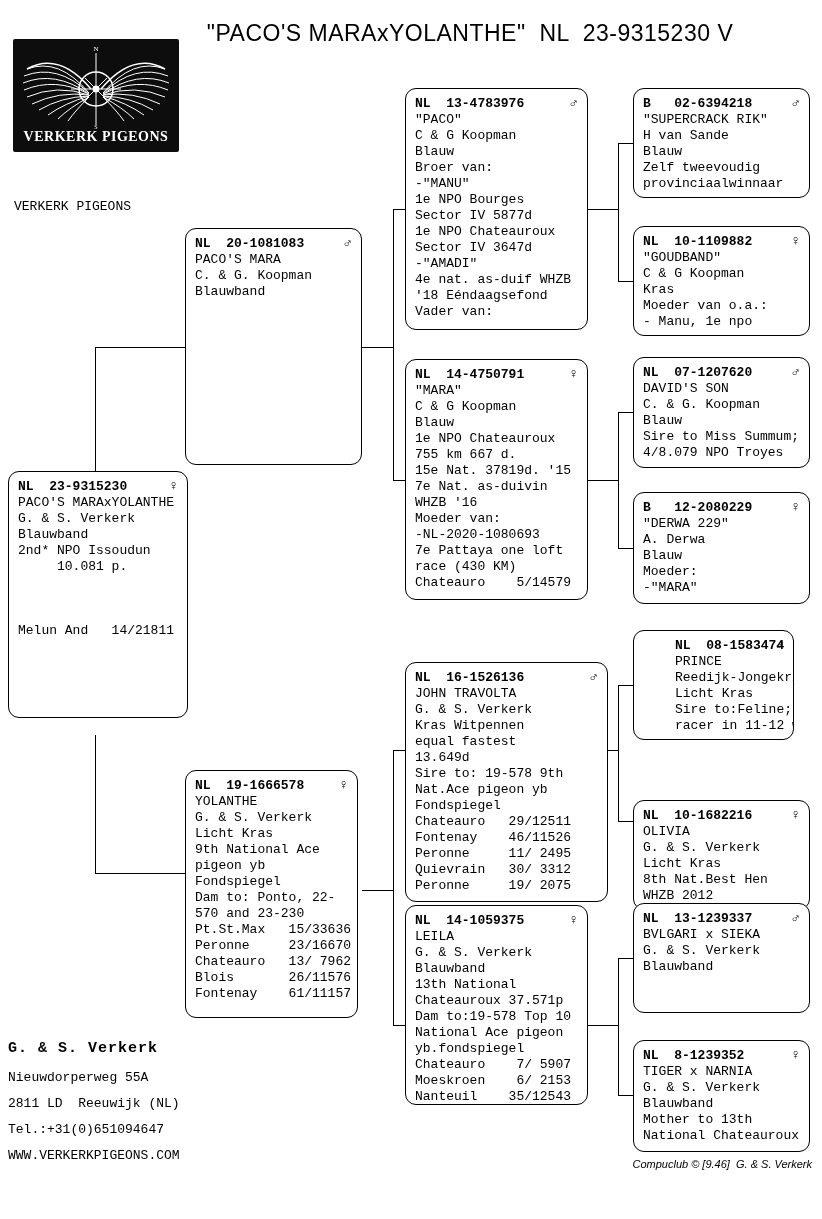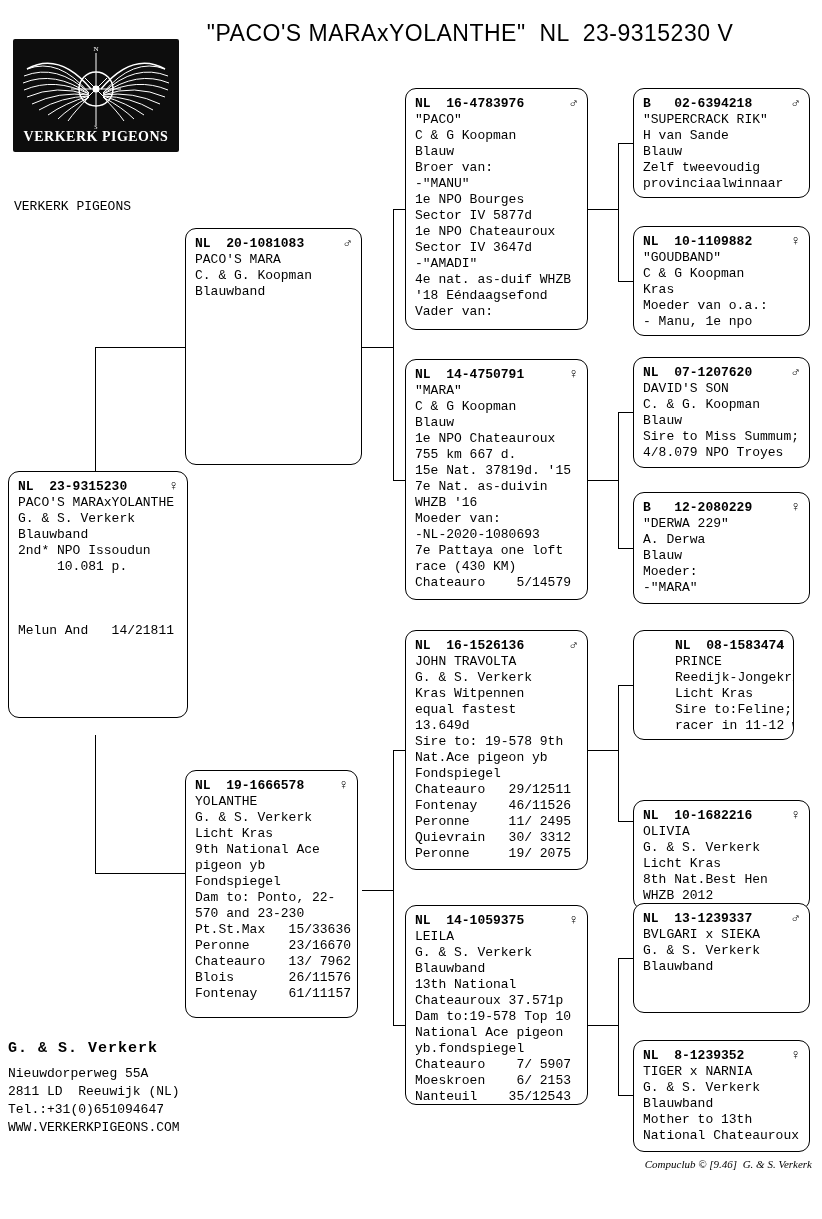--- a/index.html
+++ b/index.html
@@ -52,43 +52,43 @@
     font-size:13px;line-height:16px;
     padding:0 9px;white-space:pre;
   }
 
   
   .b-subject{left:8px;  top:471px; width:180px;height:247px;}
   .b-sire   {left:185px;top:228px; width:177px;height:237px;}
   .b-dam    {left:185px;top:770px; width:173px;height:248px;}
   .b-gp1{left:405px;top:88px;  width:183px;height:242px;}
   .b-gp2{left:405px;top:359px; width:183px;height:241px;}
-  .b-gp3{left:405px;top:630px; width:183px;height:240px;}
+  .b-gp3{left:405px;top:662px; width:203px;height:240px;}
   .b-gp4{left:405px;top:905px; width:183px;height:200px;}
   .b-gg1{left:633px;top:88px;  width:177px;height:110px;}
   .b-gg2{left:633px;top:226px; width:177px;height:110px;}
   .b-gg3{left:633px;top:357px; width:177px;height:111px;}
   .b-gg4{left:633px;top:492px; width:177px;height:112px;}
   .b-gg5{left:633px;top:630px; width:161px;height:110px;padding-left:32px;}
   .b-gg6{left:633px;top:800px; width:177px;height:110px;}
   .b-gg7{left:633px;top:903px; width:177px;height:110px;}
   .b-gg8{left:633px;top:1040px;width:177px;height:112px;}
 
   
   .ln{position:absolute;background:#000;pointer-events:none;}
   .h{height:1px;} .v{width:1px;}
 
   
   .addr{position:absolute;left:8px;top:1040px;}
   .addr-name{font-weight:bold;font-size:15px;letter-spacing:1px;margin-bottom:8px;white-space:pre;}
-  .addr-lines{font-size:13px;line-height:18px;white-space:pre;}
+  .addr-lines{font-size:13px;line-height:26px;white-space:pre;}
   .credit{
     position:absolute;left:500px;top:1158px;width:312px;
     text-align:right;
-    font-family:Liberation Serif, serif;
+    font-family:Liberation Sans, sans-serif;
     font-style:italic;font-size:11px;white-space:pre;
   }
 </style>
 </head>
 <body>
 
 <div id="page">
 
   <div class="title">"PACO'S MARAxYOLANTHE"  NL  23-9315230 V</div>
 
@@ -209,21 +209,21 @@
 Dam to: Ponto, 22-
 570 and 23-230
 Pt.St.Max   15/33636
 Peronne     23/16670
 Chateauro   13/ 7962
 Blois       26/11576
 Fontenay    61/11157</div>
   </div>
 
   <div class="pbox b-gp1">
-    <div class="bhead">NL  16-4783976</div>
+    <div class="bhead">NL  13-4783976</div>
     <div class="bsex">♂</div>
     <div class="bbody">"PACO"
 C &amp; G Koopman
 Blauw
 Broer van:
 -"MANU"
 1e NPO Bourges
 Sector IV 5877d
 1e NPO Chateauroux
 Sector IV 3647d

